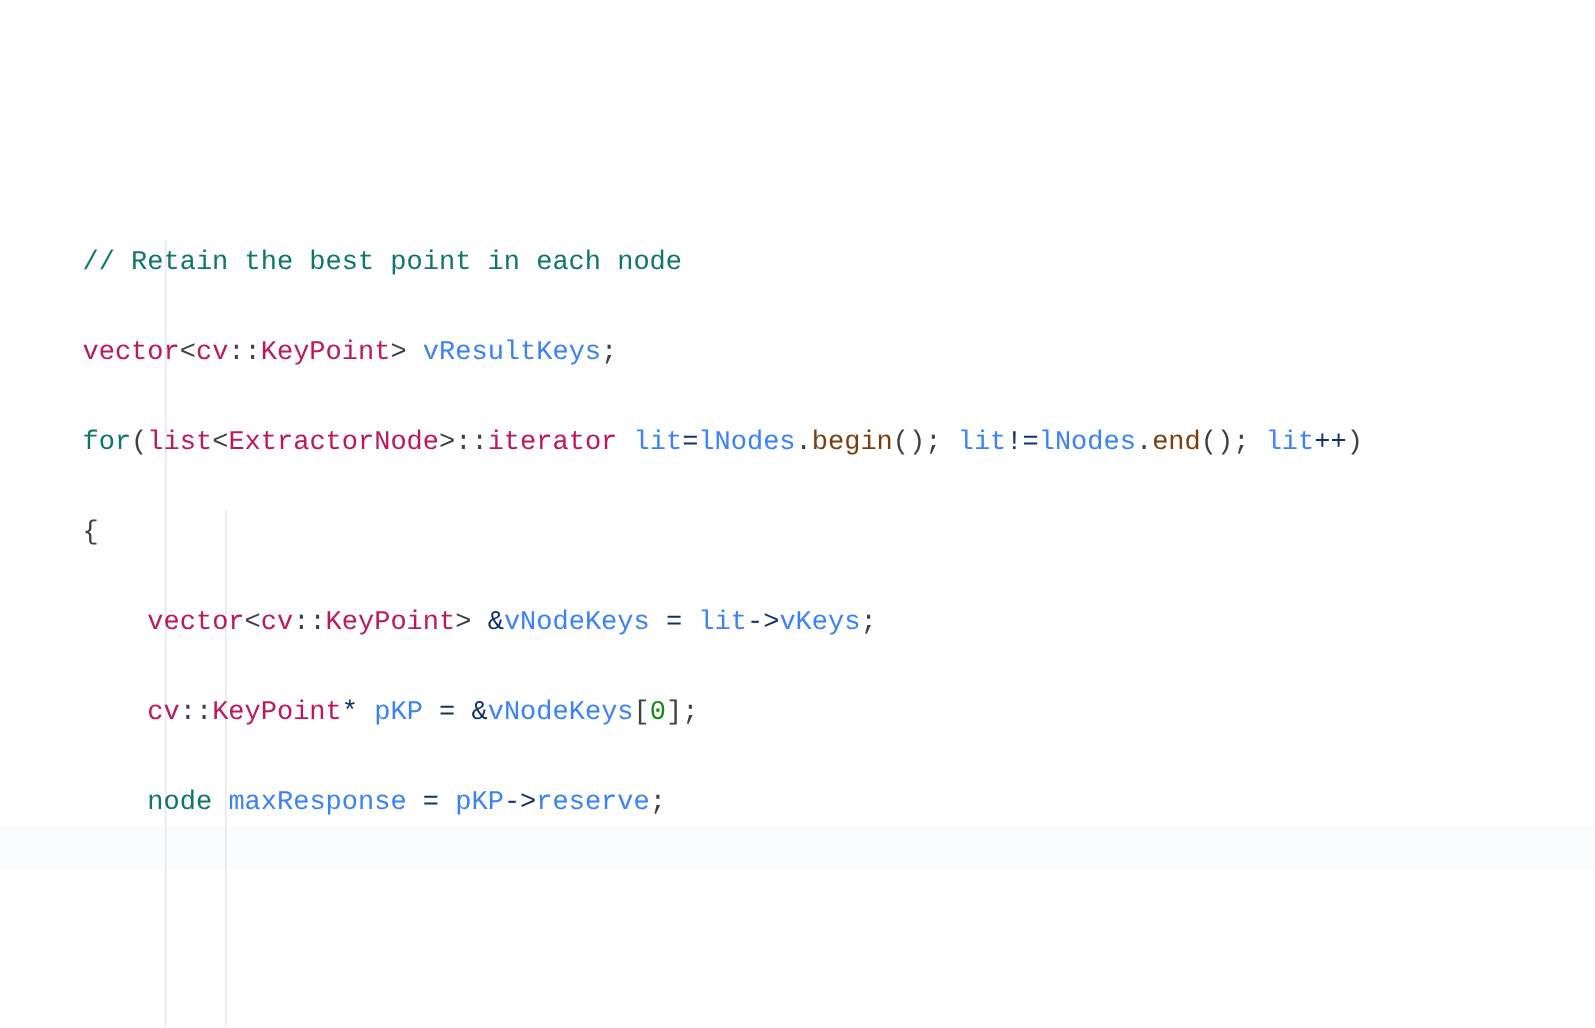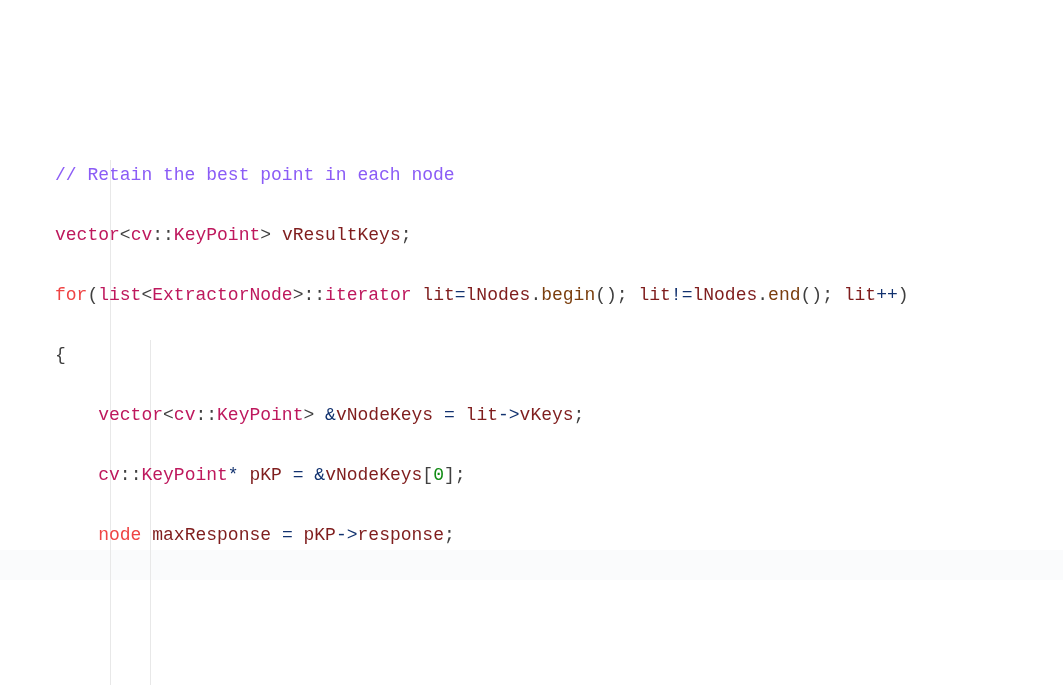--- a/index.html
+++ b/index.html
@@ -1,44 +1,44 @@
 <!DOCTYPE html>
 <html><head>
 <meta charset="utf-8">
 <style>
 html,body{margin:0;padding:0;background:#fff;width:1063px;height:685px;overflow:hidden}
 .editor{position:relative;font-family:Consolas,'Courier New',monospace;font-size:18px;line-height:30px;white-space:pre;padding:10px 0 0 0}
 .line-hl{position:absolute;left:0;right:0;height:30px;top:550px;background:#fafbfc}
 .code{position:relative;padding-left:55px}
 .line{display:block;height:30px;position:relative}
-.c-comment{color:#8b5cf6}
-.c-kw{color:#ef4444}
+.c-comment{color:#0f766e}
+.c-kw{color:#0f766e}
 .c-scope{color:#be185d}
 .c-type{color:#be185d}
 .c-func{color:#7a3e0d}
 .c-num{color:#0f8b12}
 .c-punct{color:#404040}
-.c-name{color:#7f1d1d}
+.c-name{color:#3b82f6}
 .c-op{color:#12326f}
 .indent-guide{position:absolute;width:0;border-left:1px solid #e8e8e8;top:0;bottom:0}
 </style>
 </head>
 <body>
 
 <div class="editor">
   <div class="line-hl"></div>
   <div class="code">
 
 <span class="line"><div class="indent-guide" style="left:55px;top:0;height:660px"></div><span class="c-comment">// Retain the best point in each node</span></span>
 <span class="line"><span class="c-type">vector</span><span class="c-punct">&lt;</span><span class="c-scope">cv</span><span class="c-punct">::</span><span class="c-type">KeyPoint</span><span class="c-punct">&gt;</span> <span class="c-name">vResultKeys</span><span class="c-punct">;</span></span>
 <span class="line"><span class="c-kw">for</span><span class="c-punct">(</span><span class="c-type">list</span><span class="c-punct">&lt;</span><span class="c-type">ExtractorNode</span><span class="c-punct">&gt;</span><span class="c-punct">::</span><span class="c-type">iterator</span> <span class="c-name">lit</span><span class="c-op">=</span><span class="c-name">lNodes</span><span class="c-punct">.</span><span class="c-func">begin</span><span class="c-punct">(</span><span class="c-punct">)</span><span class="c-punct">;</span> <span class="c-name">lit</span><span class="c-op">!=</span><span class="c-name">lNodes</span><span class="c-punct">.</span><span class="c-func">end</span><span class="c-punct">(</span><span class="c-punct">)</span><span class="c-punct">;</span> <span class="c-name">lit</span><span class="c-op">++</span><span class="c-punct">)</span></span>
 <span class="line"><div class="indent-guide" style="left:95px;top:0;height:510px"></div><span class="c-punct">{</span></span>
 <span class="line">    <span class="c-type">vector</span><span class="c-punct">&lt;</span><span class="c-scope">cv</span><span class="c-punct">::</span><span class="c-type">KeyPoint</span><span class="c-punct">&gt;</span> <span class="c-op">&amp;</span><span class="c-name">vNodeKeys</span> <span class="c-op">=</span> <span class="c-name">lit</span><span class="c-op">-&gt;</span><span class="c-name">vKeys</span><span class="c-punct">;</span></span>
 <span class="line">    <span class="c-scope">cv</span><span class="c-punct">::</span><span class="c-type">KeyPoint</span><span class="c-op">*</span> <span class="c-name">pKP</span> <span class="c-op">=</span> <span class="c-op">&amp;</span><span class="c-name">vNodeKeys</span><span class="c-punct">[</span><span class="c-num">0</span><span class="c-punct">]</span><span class="c-punct">;</span></span>
-<span class="line">    <span class="c-kw">node</span> <span class="c-name">maxResponse</span> <span class="c-op">=</span> <span class="c-name">pKP</span><span class="c-op">-&gt;</span><span class="c-name">response</span><span class="c-punct">;</span></span>
+<span class="line">    <span class="c-kw">node</span> <span class="c-name">maxResponse</span> <span class="c-op">=</span> <span class="c-name">pKP</span><span class="c-op">-&gt;</span><span class="c-name">reserve</span><span class="c-punct">;</span></span>
 <span class="line"></span>
 
 
 
 
 
 
 
 
 

